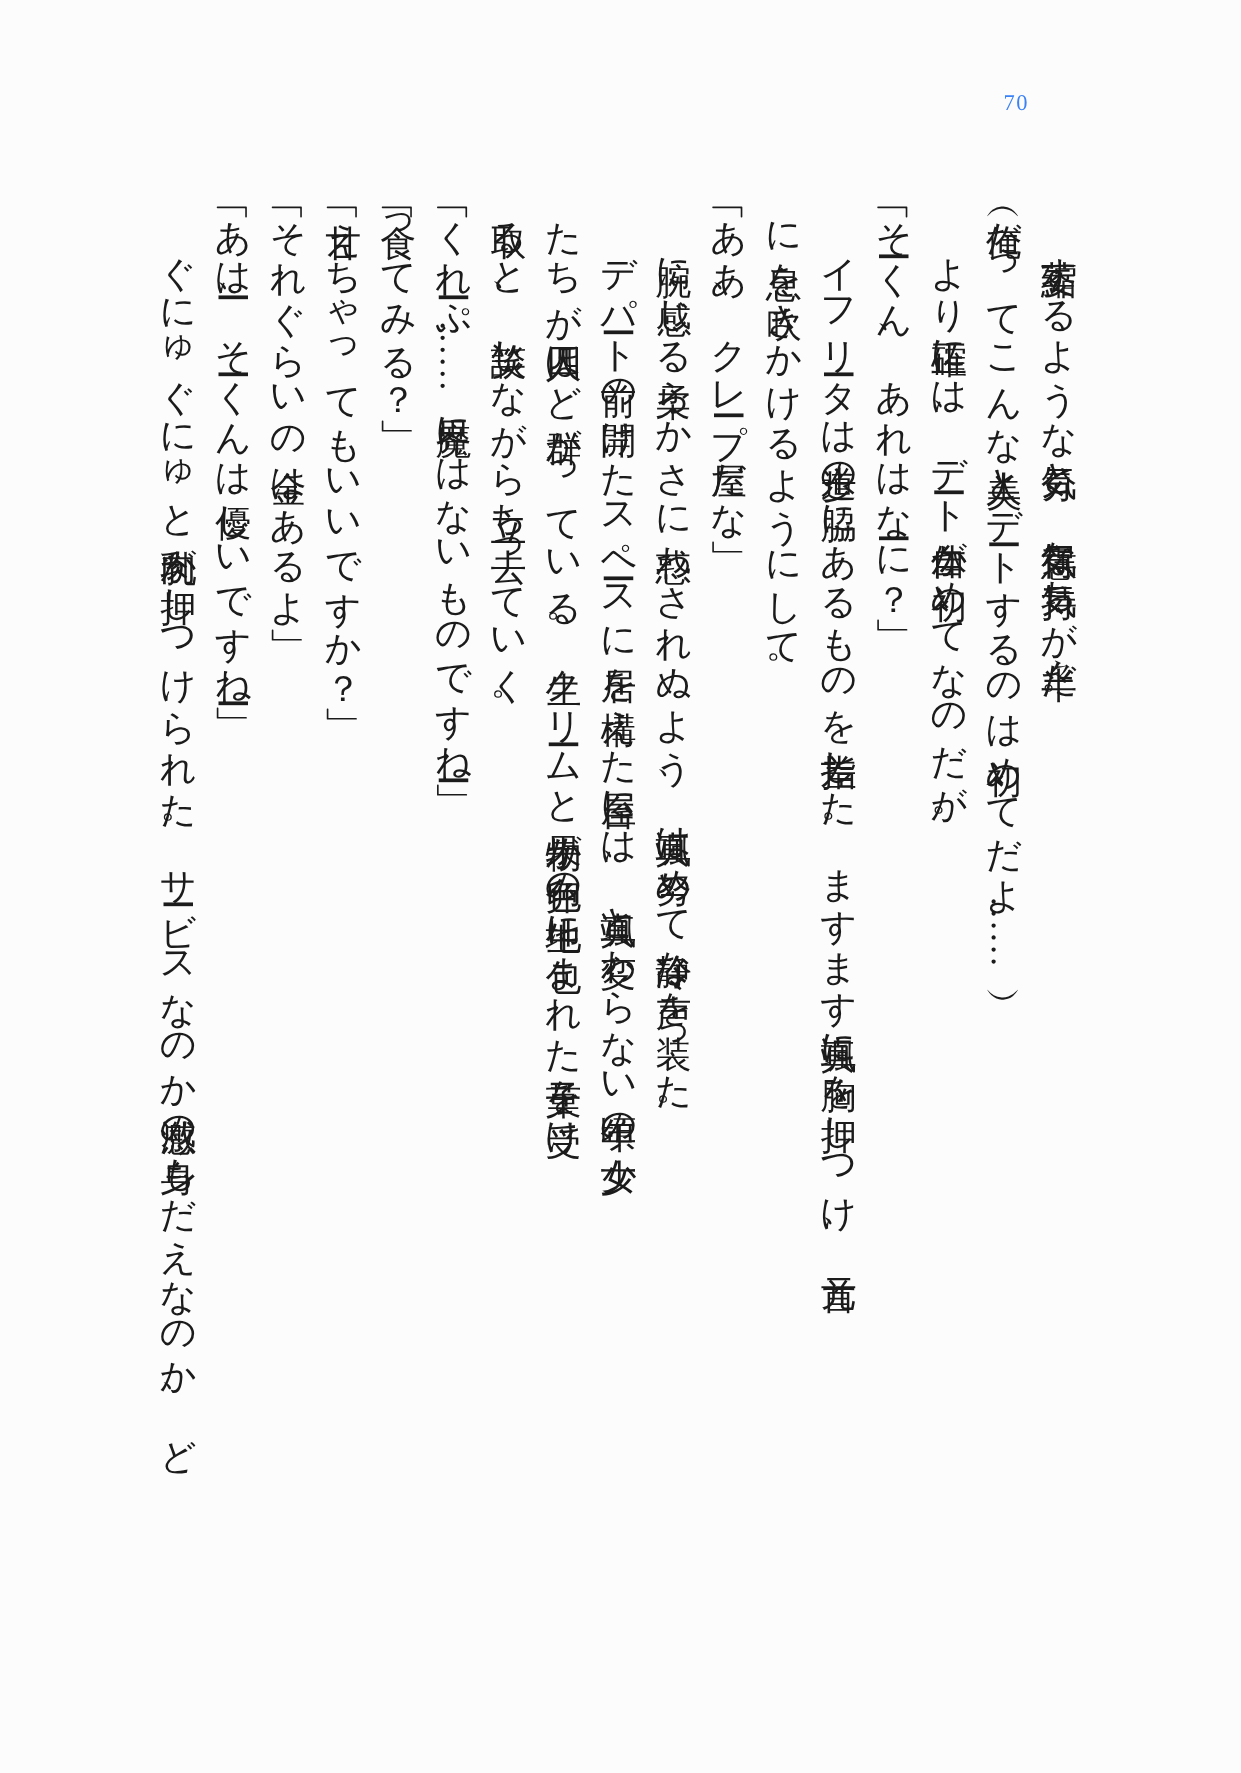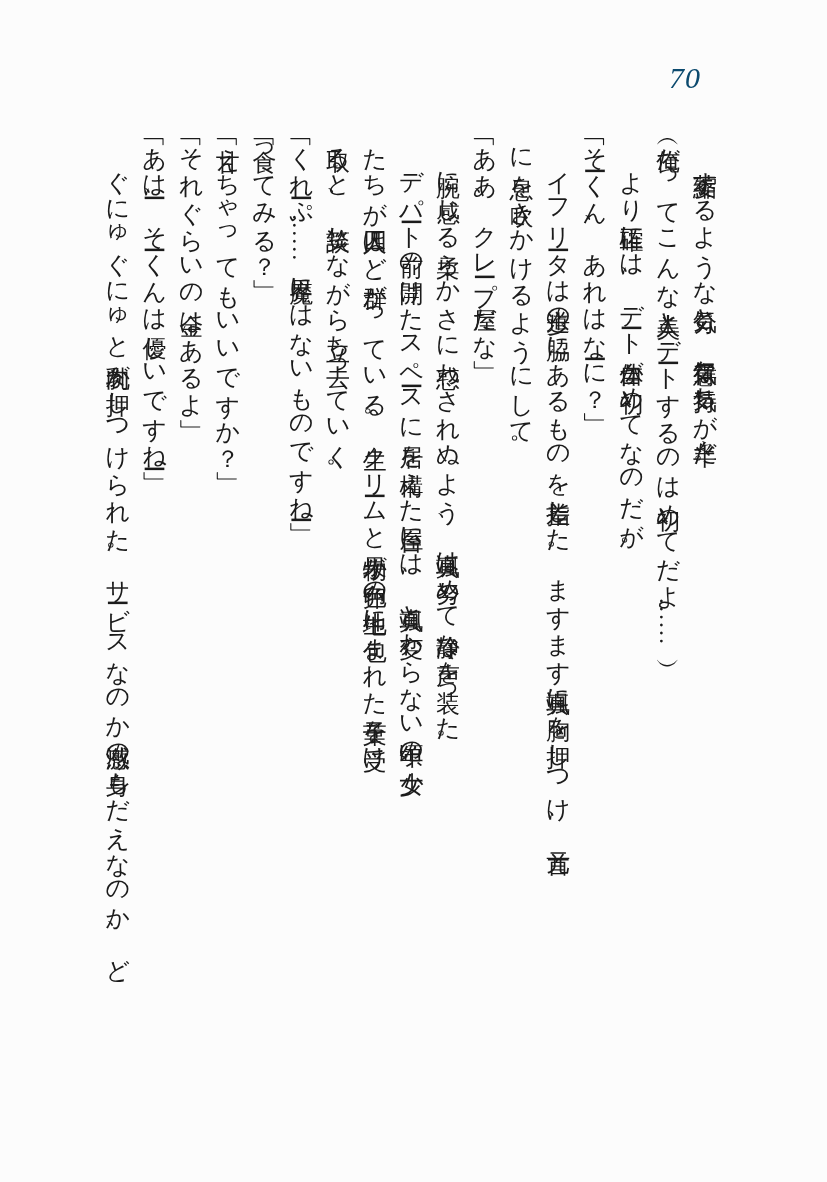--- a/index.html
+++ b/index.html
@@ -13,23 +13,22 @@
     font-family: "Liberation Serif", "DejaVu Serif", serif;
   }
   .book-page {
     position: absolute;
     inset: 0;
   }
   .page-number {
     position: absolute;
     top: 61px;
     left: 669px;
-    font-size: 30px;
-    font-style: italic;
-    color: #0c4a6e;
+    font-size: 15px;
+    color: #3b82f6;
     letter-spacing: 1px;
   }
   .text-block {
     position: absolute;
     top: 131px;
     right: 104px;
     height: 930px;
     writing-mode: vertical-rl;
     text-orientation: mixed;
     font-size: 24px;

